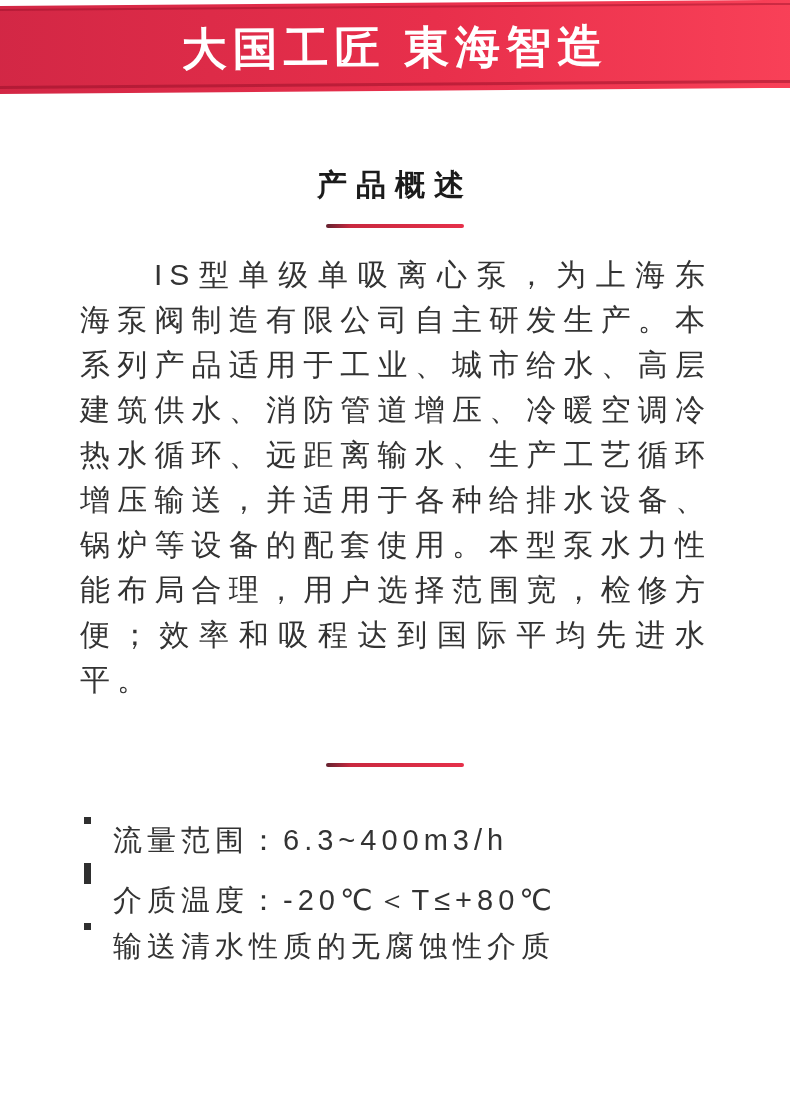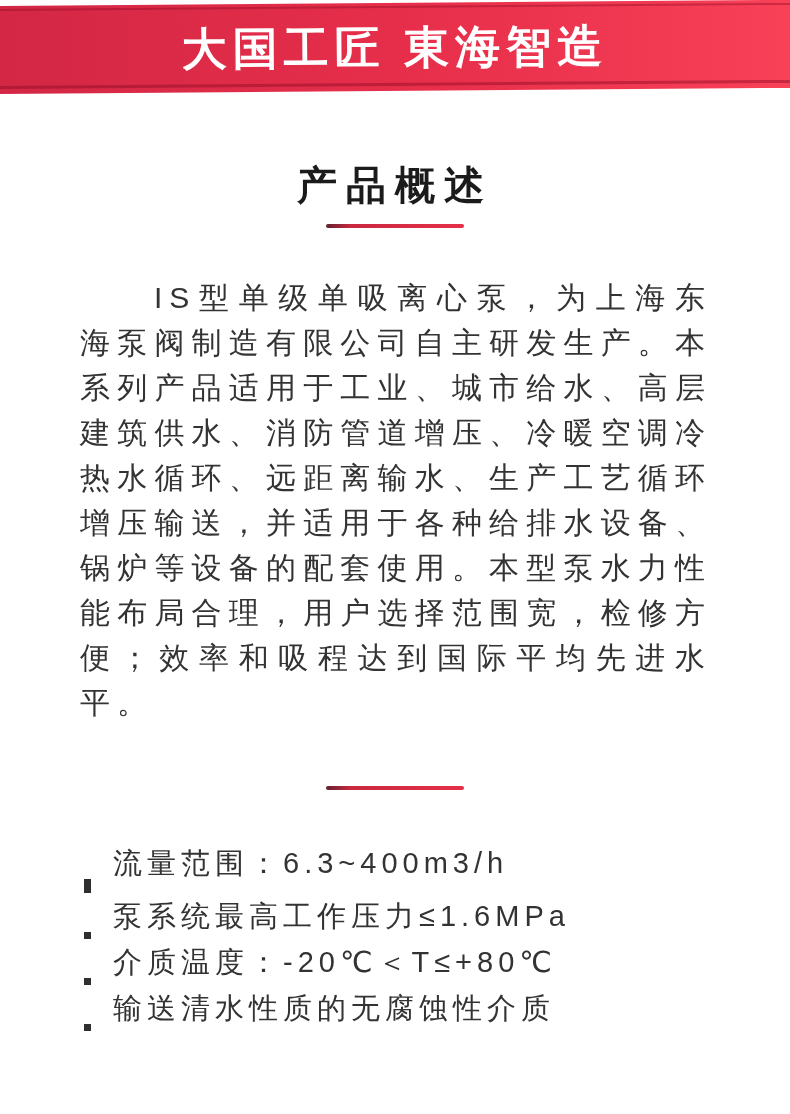--- a/index.html
+++ b/index.html
@@ -33,42 +33,42 @@
     content:"";position:absolute;left:0;right:0;bottom:5px;height:3px;
     background:rgba(140,10,35,.45);
   }
   .banner-title{
     margin:0;color:#ffffff;font-size:45px;font-weight:bold;
     letter-spacing:6px;white-space:pre;line-height:1;
   }
 
   
   .section-title{
-    margin:0;text-align:center;font-size:40px;line-height:44px;
+    margin:0;text-align:center;font-size:30px;line-height:44px;
     font-weight:bold;color:var(--title-text);letter-spacing:9px;
   }
   .sec-overview{padding-top:66px;}
   .sec-conditions{padding-top:44px;}
   .title-rule{
     width:138px;height:4px;margin:17px auto 0;border-radius:2px;
     background:linear-gradient(90deg,#63222f 0%,#c9283f 18%,var(--accent-red) 100%);
   }
 
   
   .paragraph{
-    margin:47px 78px 0 80px;
+    margin:24px 78px 0 80px;
     font-size:30px;line-height:45px;letter-spacing:7px;
     color:var(--body-text);text-align:justify;text-indent:74px;
     font-weight:400;
   }
 
   
   .spec-list{margin:50px 0 0 84px;padding:0;list-style:none;}
   .spec-item{
-    display:flex;align-items:flex-end;
+    display:flex;align-items:flex-start;
     font-size:29px;letter-spacing:5px;line-height:46px;
     color:var(--body-text);white-space:nowrap;
   }
   .dot{
     width:7px;height:7px;background:#2f2f2f;margin-right:22px;flex:none;
   }
 </style>
 </head>
 <body>
 
@@ -92,21 +92,20 @@
     <ul class="spec-list">
       <li class="spec-item">
         <span class="dot"></span>
         <span>流量范围：6.3~400m3/h</span>
       </li>
       <li class="spec-item">
         <span class="dot"></span>
       </li>
       <li class="spec-item">
         <span class="dot"></span>
-        <span>泵系统最高工作压力≤1.6MPa</span>
       </li>
       <li class="spec-item">
         <span class="dot"></span>
         <span>介质温度：-20℃＜T≤+80℃</span>
       </li>
       <li class="spec-item">
         <span class="dot"></span>
         <span>输送清水性质的无腐蚀性介质</span>
       </li>
     </ul>

